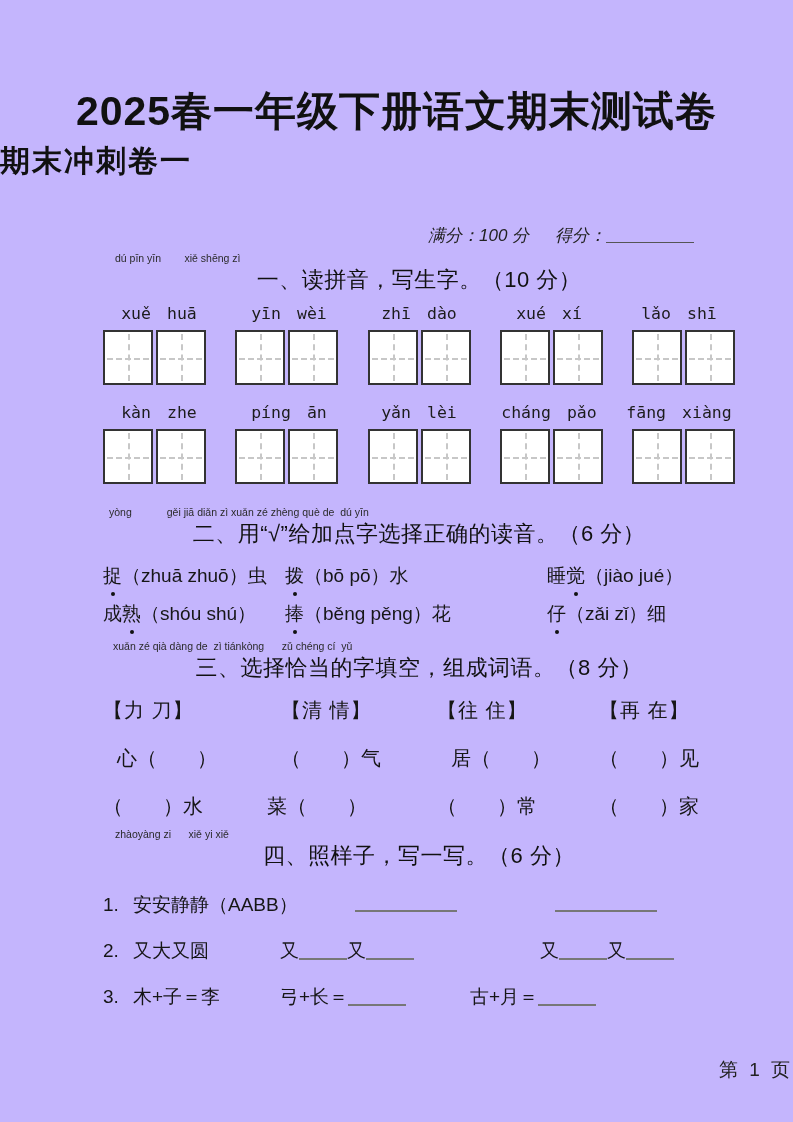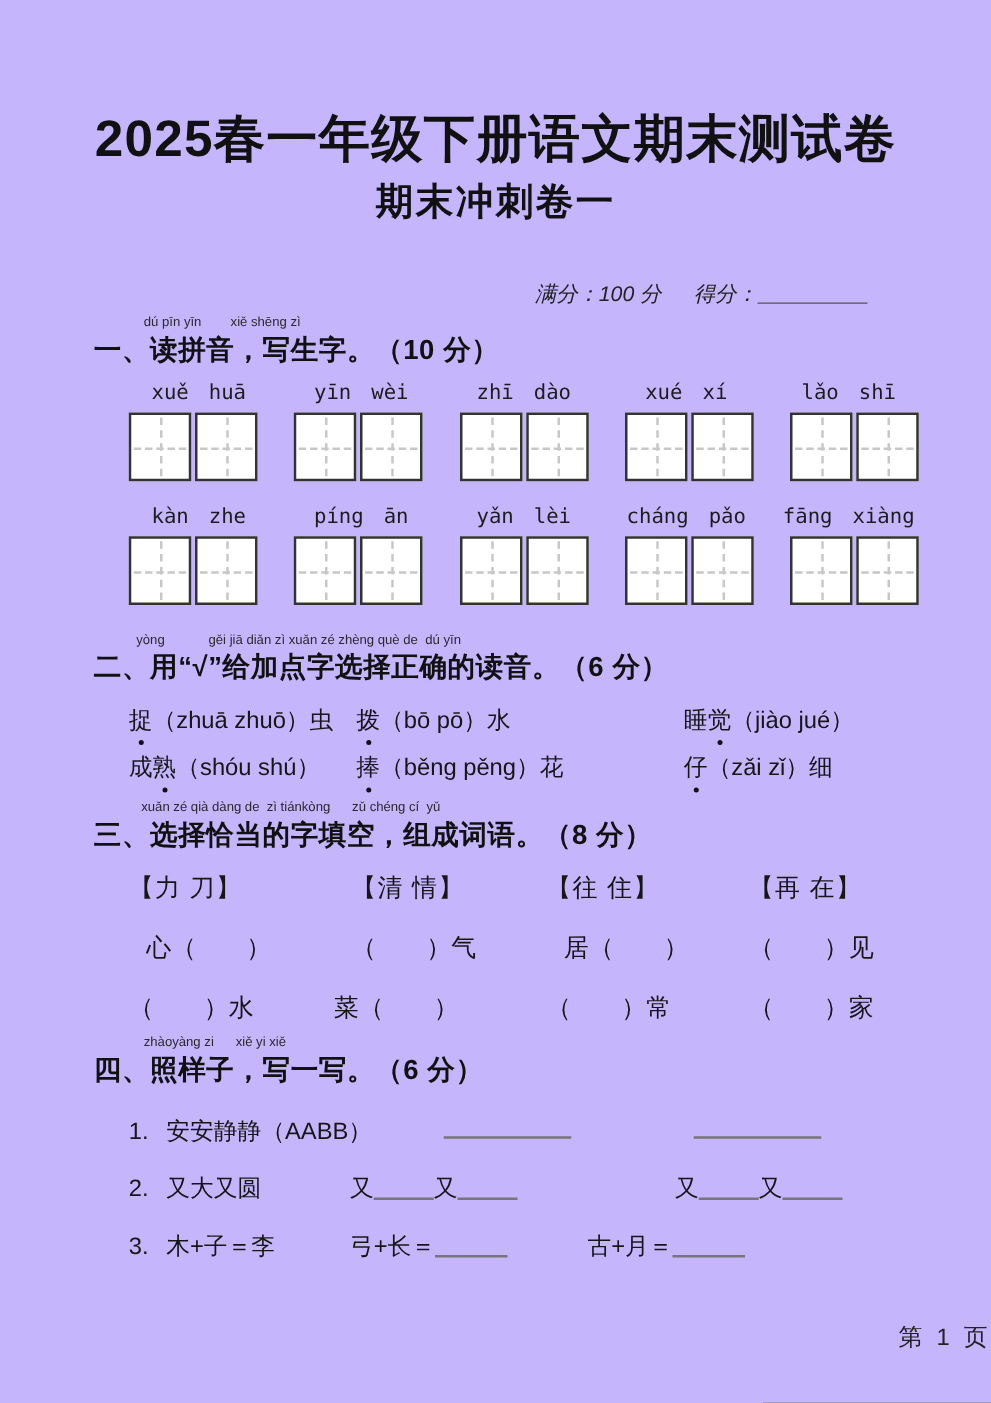--- a/index.html
+++ b/index.html
@@ -14,43 +14,44 @@
   }
   .abs{position:absolute;left:0;right:0;}
 
   
   .title{
     top:84px;text-align:center;
     font-size:41px;font-weight:900;letter-spacing:1px;
     font-family:"Liberation Sans", sans-serif;
   }
   .subtitle{
-    top:141px;text-align:center;
+    top:141px;
     font-size:30px;font-weight:800;letter-spacing:2px;
   }
   .scoreline{
     top:224px;left:428px;right:auto;
     font-size:17px;color:#222;font-style:italic;
   }
   .scoreline .gap{display:inline-block;width:26px;}
   .score-blank{
     display:inline-block;width:88px;height:14px;
     border-bottom:1.5px solid #555;vertical-align:-2px;
   }
 
   
   .sec{left:75px;right:30px;}
   .anno{
     font-size:10.5px;color:#2a2a2a;white-space:pre;
     margin-left:40px;line-height:13px;
     font-family:Liberation Sans, sans-serif;
   }
   .hd{
-    font-size:22px;font-weight:700;line-height:29px;
+    font-size:22px;font-weight:400;line-height:29px;
     letter-spacing:0.5px;
+    text-align:center;
   }
 
   
   .prow{
     display:flex;justify-content:space-between;
     margin:10px 0 0 28px;padding-right:2px;width:632px;
   }
   .pycell{
     width:112px;display:flex;justify-content:center;gap:16px;
     font-family:"DejaVu Sans Mono", monospace;

